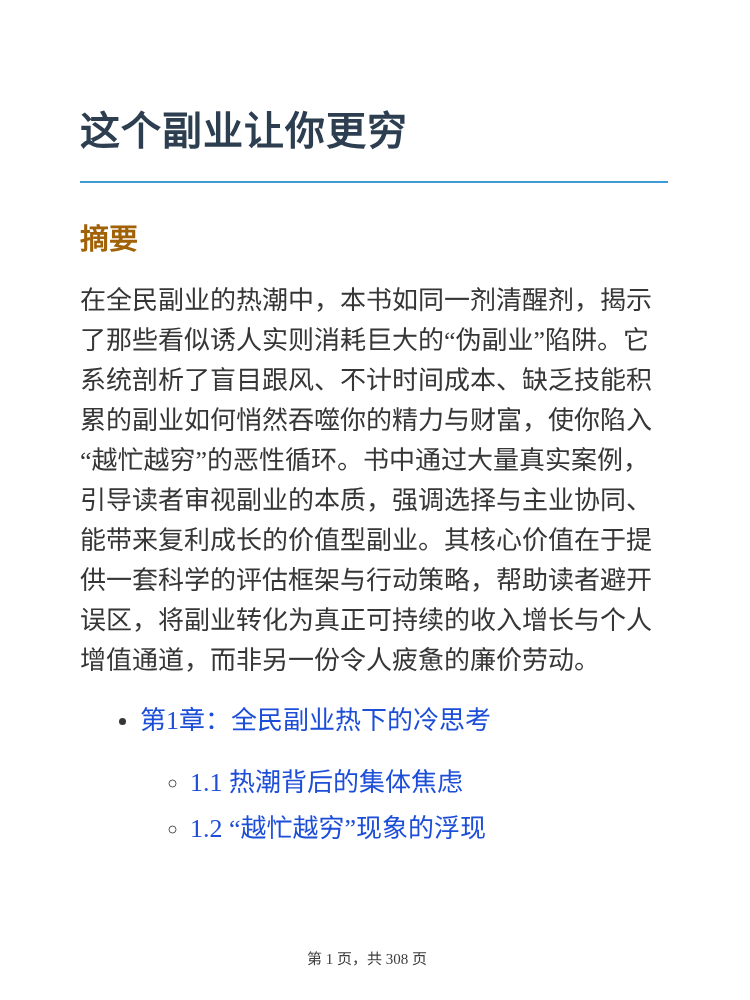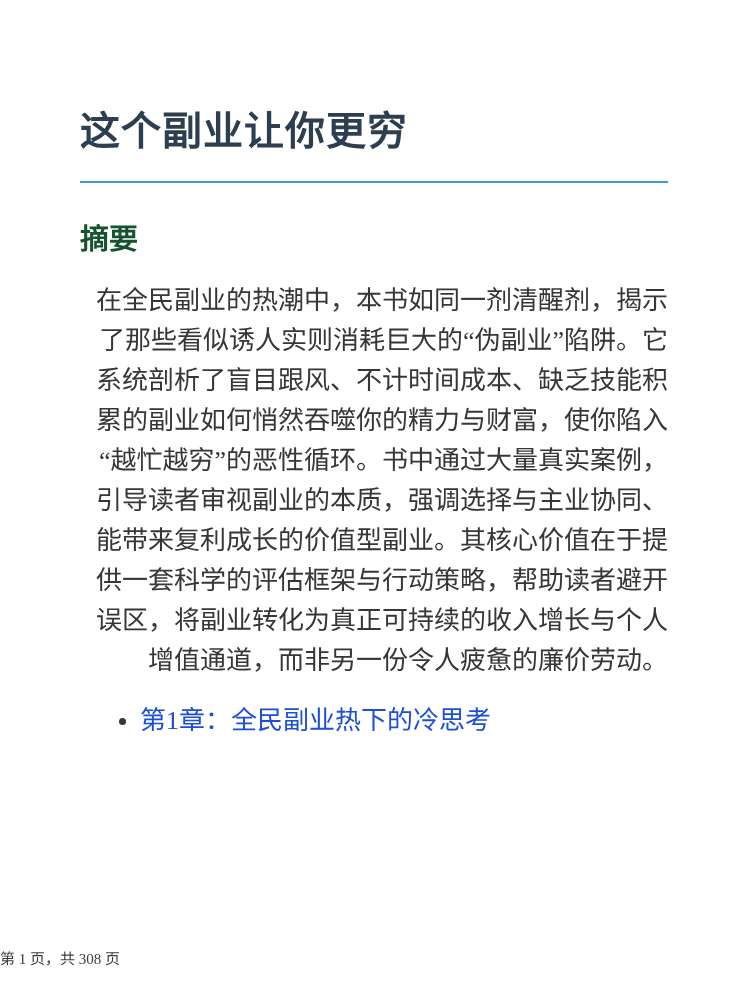--- a/index.html
+++ b/index.html
@@ -24,29 +24,29 @@
   }
   .title-rule {
     border: none;
     border-top: 2px solid #3e9bd8;
     margin-top: 25px;
   }
   .section-heading {
     font-size: 29px;
     line-height: 1.25;
     font-weight: bold;
-    color: #14532d;
+    color: #a16207;
   }
   .abstract-heading { margin-top: 38px; }
   .abstract-text {
     margin-top: 24px;
     font-size: 26px;
     line-height: 40px;
     color: #363636;
-    text-align: right;
+    text-align: left;
   }
   .toc-heading { margin-top: 36px; }
   .toc-list {
     margin-top: 20px;
     padding-left: 60px;
     list-style: disc;
     font-size: 26px;
     line-height: 40px;
     color: #1d4ed8;
   }
@@ -56,21 +56,21 @@
     padding-left: 50px;
     list-style: circle;
   }
   .toc-sublist > li::marker { color: #555555; font-size: 24px; }
   .toc-sublist > li + li { margin-top: 6px; }
   .page-footer {
     position: absolute;
     left: 0;
     right: 16px;
     bottom: 33px;
-    text-align: left;
+    text-align: center;
     font-size: 15px;
     line-height: 1;
     color: #3c3c3c;
   }
 </style>
 </head>
 <body>
 
 <div class="page">
   <div class="content">
@@ -80,19 +80,23 @@
     <hr class="title-rule">
 
     <h2 class="section-heading abstract-heading">摘要</h2>
 
     <p class="abstract-text">在全民副业的热潮中，本书如同一剂清醒剂，揭示了那些看似诱人实则消耗巨大的“伪副业”陷阱。它系统剖析了盲目跟风、不计时间成本、缺乏技能积累的副业如何悄然吞噬你的精力与财富，使你陷入“越忙越穷”的恶性循环。书中通过大量真实案例，引导读者审视副业的本质，强调选择与主业协同、能带来复利成长的价值型副业。其核心价值在于提供一套科学的评估框架与行动策略，帮助读者避开误区，将副业转化为真正可持续的收入增长与个人增值通道，而非另一份令人疲惫的廉价劳动。</p>
 
 
     <ul class="toc-list">
       <li>
         <span>第1章：全民副业热下的冷思考</span>
+        <ul class="toc-sublist">
+          <li>1.1 热潮背后的集体焦虑</li>
+          <li>1.2 “越忙越穷”现象的浮现</li>
+        </ul>
       </li>
     </ul>
 
   </div>
 
   <div class="page-footer">第 1 页，共 308 页</div>
 </div>
 
 </body></html>

